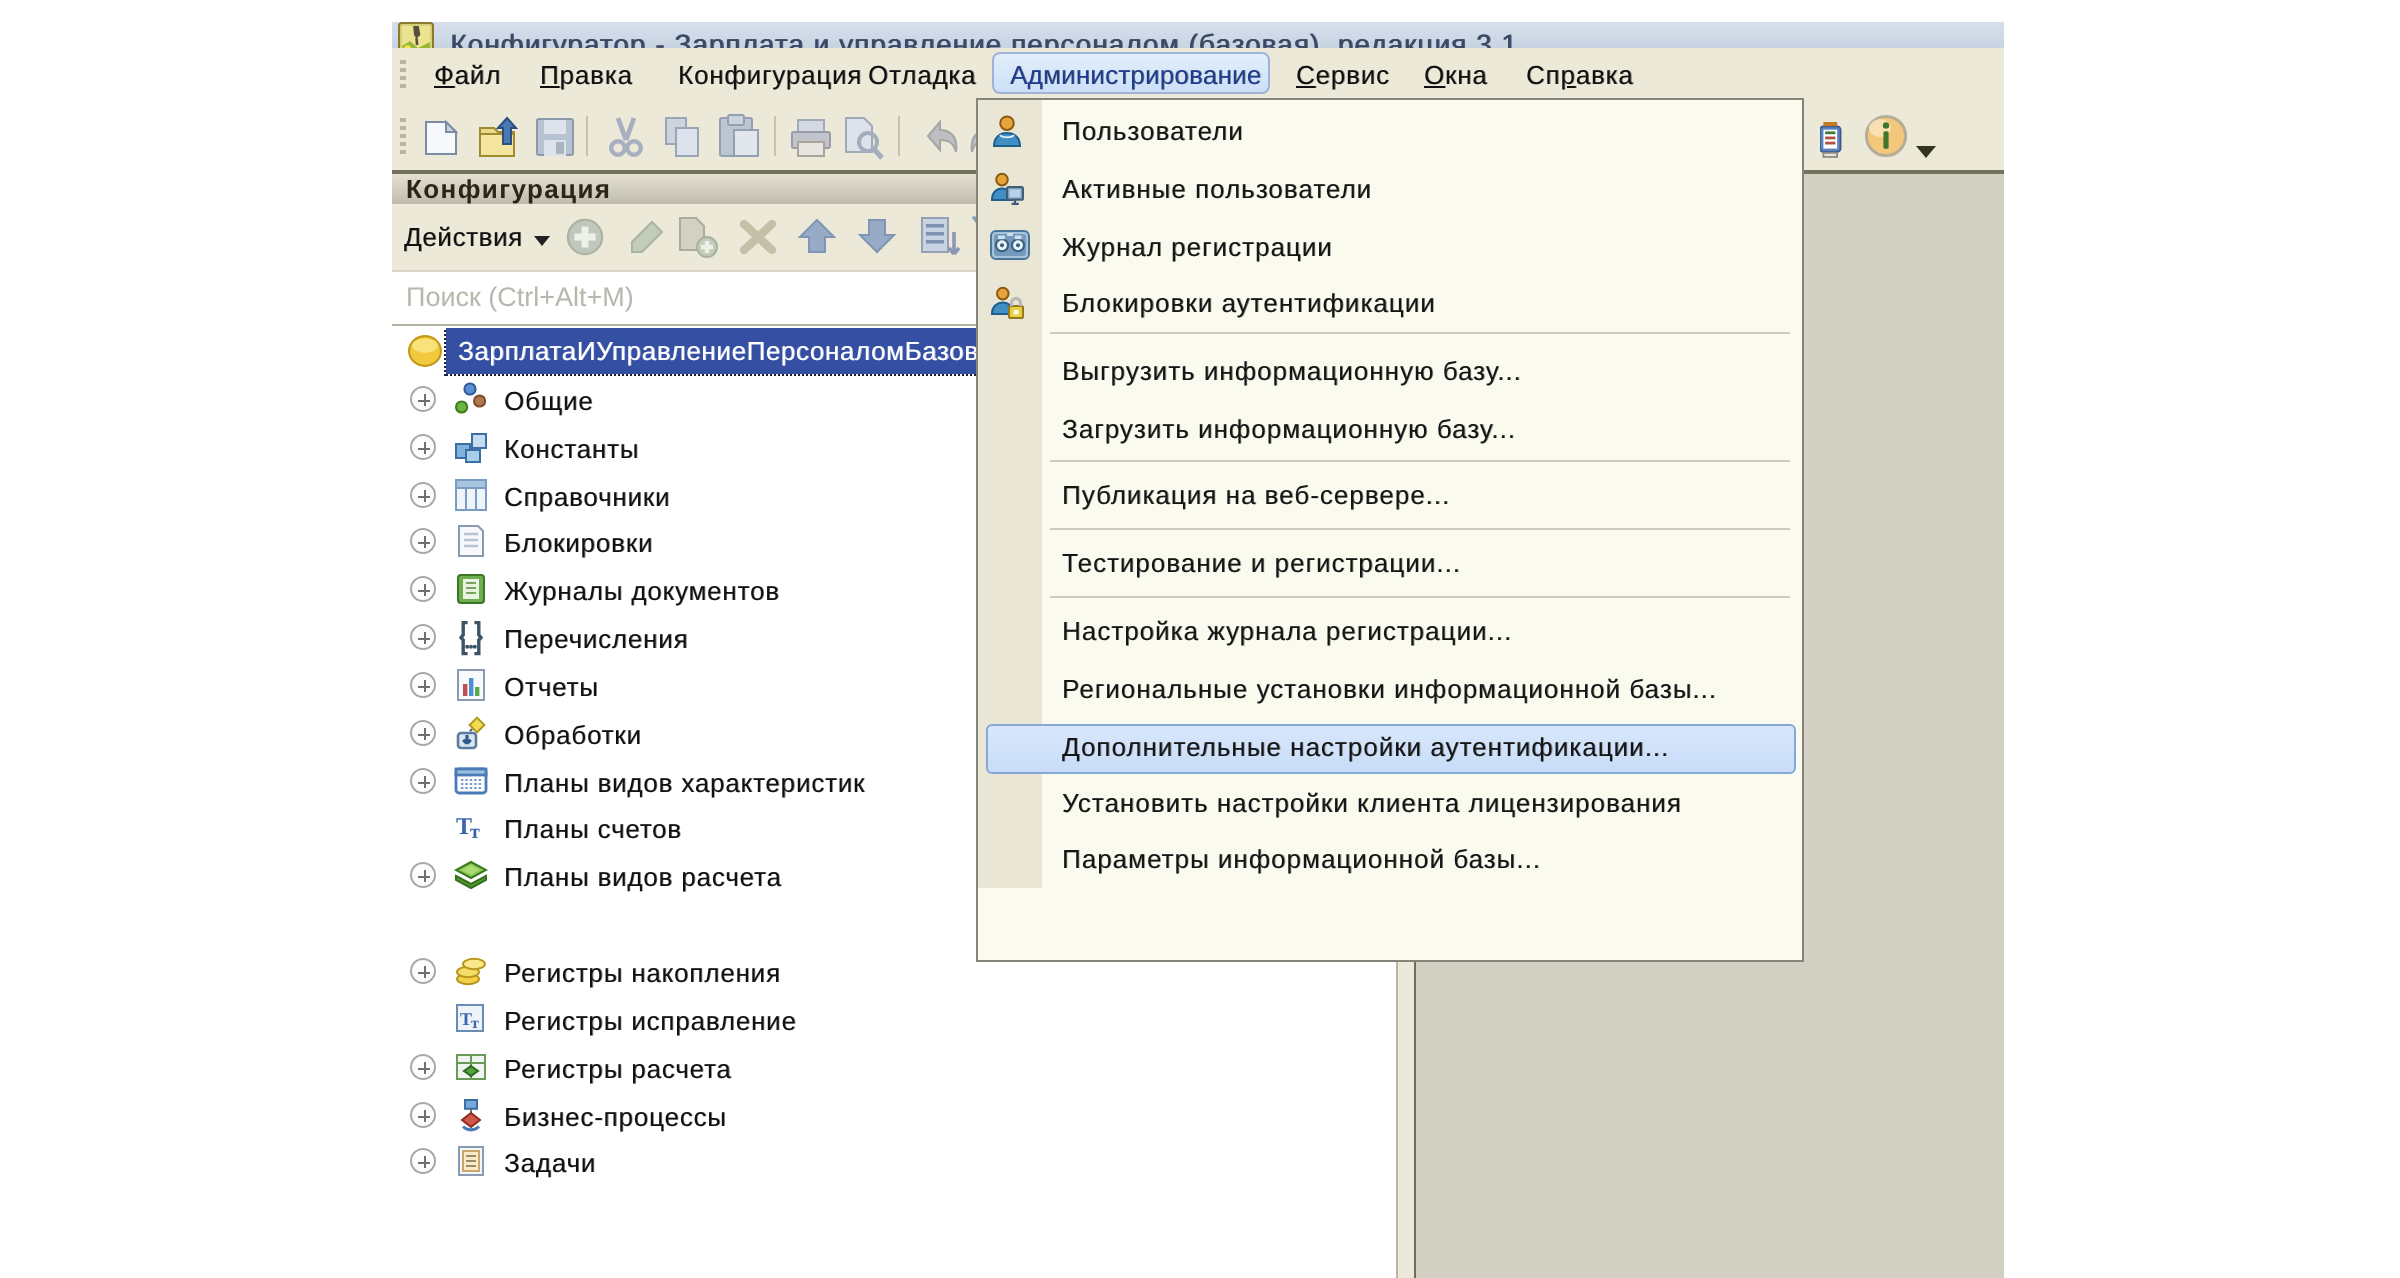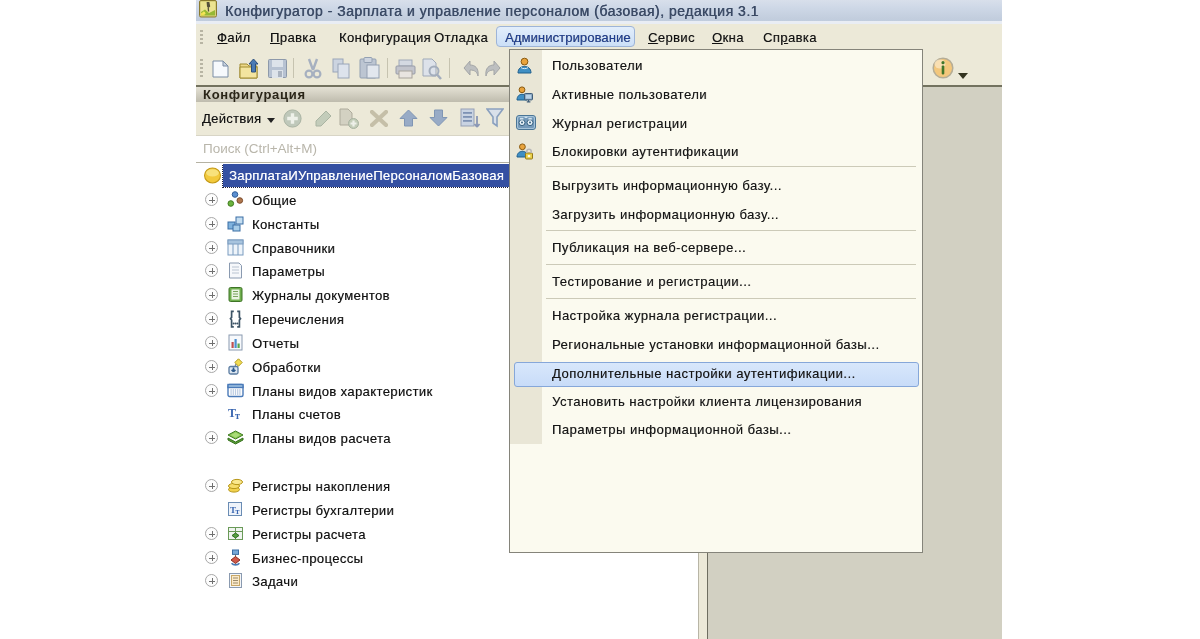--- a/index.html
+++ b/index.html
@@ -1,21 +1,21 @@
 <!DOCTYPE html>
 <html><head>
 <meta charset="utf-8">
 <style>
   html,body{margin:0;padding:0;background:#fff;}
   *{box-sizing:border-box;}
   body{font-family:"Liberation Sans", sans-serif; width:1200px; height:639px; position:relative; overflow:hidden;}
   .abs{position:absolute;}
   #win{position:absolute; left:196px; top:0; width:806px; height:639px;}
   
-  #title{position:absolute; left:0; top:0; width:806px; height:24px;
+  #title{position:absolute; left:0; top:11px; width:806px; height:24px;
     background:linear-gradient(180deg, #d8dfeb 0%, #cdd7e6 40%, #c3cede 85%, #c0ccdd 100%); border-bottom:3px solid #e9edf4;}
   #title .txt{position:absolute; left:29px; top:3px; font-size:14px; letter-spacing:0.5px; color:#3a4963; text-shadow:0.5px 0 0 #4a5a78;}
   
   #menubar{position:absolute; left:0; top:24px; width:806px; height:28px; background:#ece9d8;}
   .grip{position:absolute; width:3px; background:repeating-linear-gradient(to bottom,#b8b5a4 0 2px,#ece9d8 2px 4px);}
   .mitem{position:absolute; top:6px; font-size:13px; letter-spacing:0.4px; color:#101010; white-space:pre; text-shadow:0.4px 0 0 rgba(40,40,40,0.5);}
   .mitem u{text-decoration:underline;}
   #admbox{position:absolute; left:300px; top:2px; width:139px; height:21px; border:1px solid #9db4d8; border-radius:4px;
     background:linear-gradient(#e3eefb,#cbdff7); }
   
@@ -35,21 +35,21 @@
   .texp:before{content:""; position:absolute; left:2.5px; top:5.5px; width:6px; height:1px; background:#707070;}
   .texp:after{content:""; position:absolute; left:5.5px; top:2.5px; width:1px; height:6px; background:#707070;}
   .ticon{position:absolute; left:31px; top:3px; width:17px; height:17px;}
   .ttext{position:absolute; left:56px; top:5px; font-size:13px; letter-spacing:0.4px; color:#111; text-shadow:0.4px 0 0 rgba(40,40,40,0.5);}
   #rootsel{position:absolute; left:27px; top:0px; width:440px; height:23px; background:#3550a2; outline:1px dotted #20203a;}
   #rootsel span{position:absolute; left:6px; top:4px; font-size:13px; letter-spacing:0.3px; color:#fff; white-space:pre; text-shadow:0.4px 0 0 rgba(255,255,255,0.6);}
   
   #split{position:absolute; left:502px; top:87px; width:9px; height:552px; background:#ece9d8; border-left:1px solid #b8b5a6;}
   #mdi{position:absolute; left:511px; top:87px; width:295px; height:552px; background:#d2d0c2; border-left:1px solid #6e6d60;}
   
-  #dmenu{position:absolute; left:313px; top:49px; width:414px; height:504px; background:#fbfaef; border:1px solid #85847a;}
+  #dmenu{position:absolute; left:292px; top:49px; width:414px; height:432px; background:#fbfaef; border:1px solid #85847a;}
   #dgutter{position:absolute; left:0; top:0; width:32px; height:394px; background:#e9e6d6;}
   .ditem{position:absolute; left:42px; font-size:13px; letter-spacing:0.5px; color:#151515; white-space:pre; text-shadow:0.4px 0 0 rgba(50,50,50,0.5);}
   .dsep{position:absolute; left:36px; width:370px; height:1px; background:#cccab8;}
   #dhl{position:absolute; left:4px; top:312px; width:405px; height:25px; border:1px solid #86a7d9; border-radius:3px;
     background:linear-gradient(#d8e7fb,#c8dcf8);}
   .dicon{position:absolute; left:6px; width:17px; height:17px;}
 </style>
 </head>
 <body>
 <div id="win">
@@ -249,21 +249,21 @@
             <path d="M6 5 V16 M11 5 V16" stroke="#7a9cc0"></path>
           </svg>
           <span class="ttext">Справочники</span>
         </div>
       <div class="trow" style="top:95px">
           <div class="texp"></div>
           <svg class="ticon" viewBox="0 0 17 17">
             <path d="M2.5 1 H12 L14.5 3.5 V16 H2.5 Z" fill="#f6f8fb" stroke="#8a9ab0"></path>
             <path d="M5 5 H12 M5 8 H12 M5 11 H12" stroke="#b9c4d2" stroke-width="1.2"></path>
           </svg>
-          <span class="ttext">Параметры</span>
+          <span class="ttext">Блокировки</span>
         </div>
       <div class="trow" style="top:119px">
           <div class="texp"></div>
           <svg class="ticon" viewBox="0 0 17 17">
             <rect x="2" y="1.5" width="13" height="14" rx="1.5" fill="#6fae4e" stroke="#3e7426"></rect>
             <rect x="4.5" y="3.5" width="8" height="10" fill="#e9f3e2"></rect>
             <path d="M6 5.5 H11 M6 8 H11 M6 10.5 H11" stroke="#7aa45e" stroke-width="1.1"></path>
           </svg>
           <span class="ttext">Журналы документов</span>
         </div>
@@ -331,21 +331,21 @@
             <ellipse cx="10" cy="5" rx="5.5" ry="2.6" fill="#fae88e" stroke="#b89718"></ellipse>
           </svg>
           <span class="ttext">Регистры накопления</span>
         </div>
       <div class="trow" style="top:334px">
           <svg class="ticon" viewBox="0 0 17 17">
             <rect x="1.5" y="1.5" width="13" height="13" fill="#eef3fa" stroke="#6a8cb4"></rect>
             <text x="3" y="11.5" font-family="Liberation Serif" font-size="9" font-weight="bold" fill="#3a66b0">Т</text>
             <text x="8.5" y="13" font-family="Liberation Serif" font-size="8" font-weight="bold" fill="#3a66b0">т</text>
           </svg>
-          <span class="ttext">Регистры бухгалтерии</span>
+          <span class="ttext">Регистры исправление</span>
         </div>
       <div class="trow" style="top:358px">
           <div class="texp"></div>
           <svg class="ticon" viewBox="0 0 17 17">
             <rect x="1.5" y="2.5" width="14" height="12" fill="#f0f4f0" stroke="#6a9a58"></rect>
             <path d="M1.5 6.5 H15.5 M8.5 2.5 V14.5" stroke="#6a9a58"></path>
             <path d="M8.5 8 L12 10.5 L8.5 13 L5 10.5 Z" fill="#55a040" stroke="#2f6a20"></path>
           </svg>
           <span class="ttext">Регистры расчета</span>
         </div>

